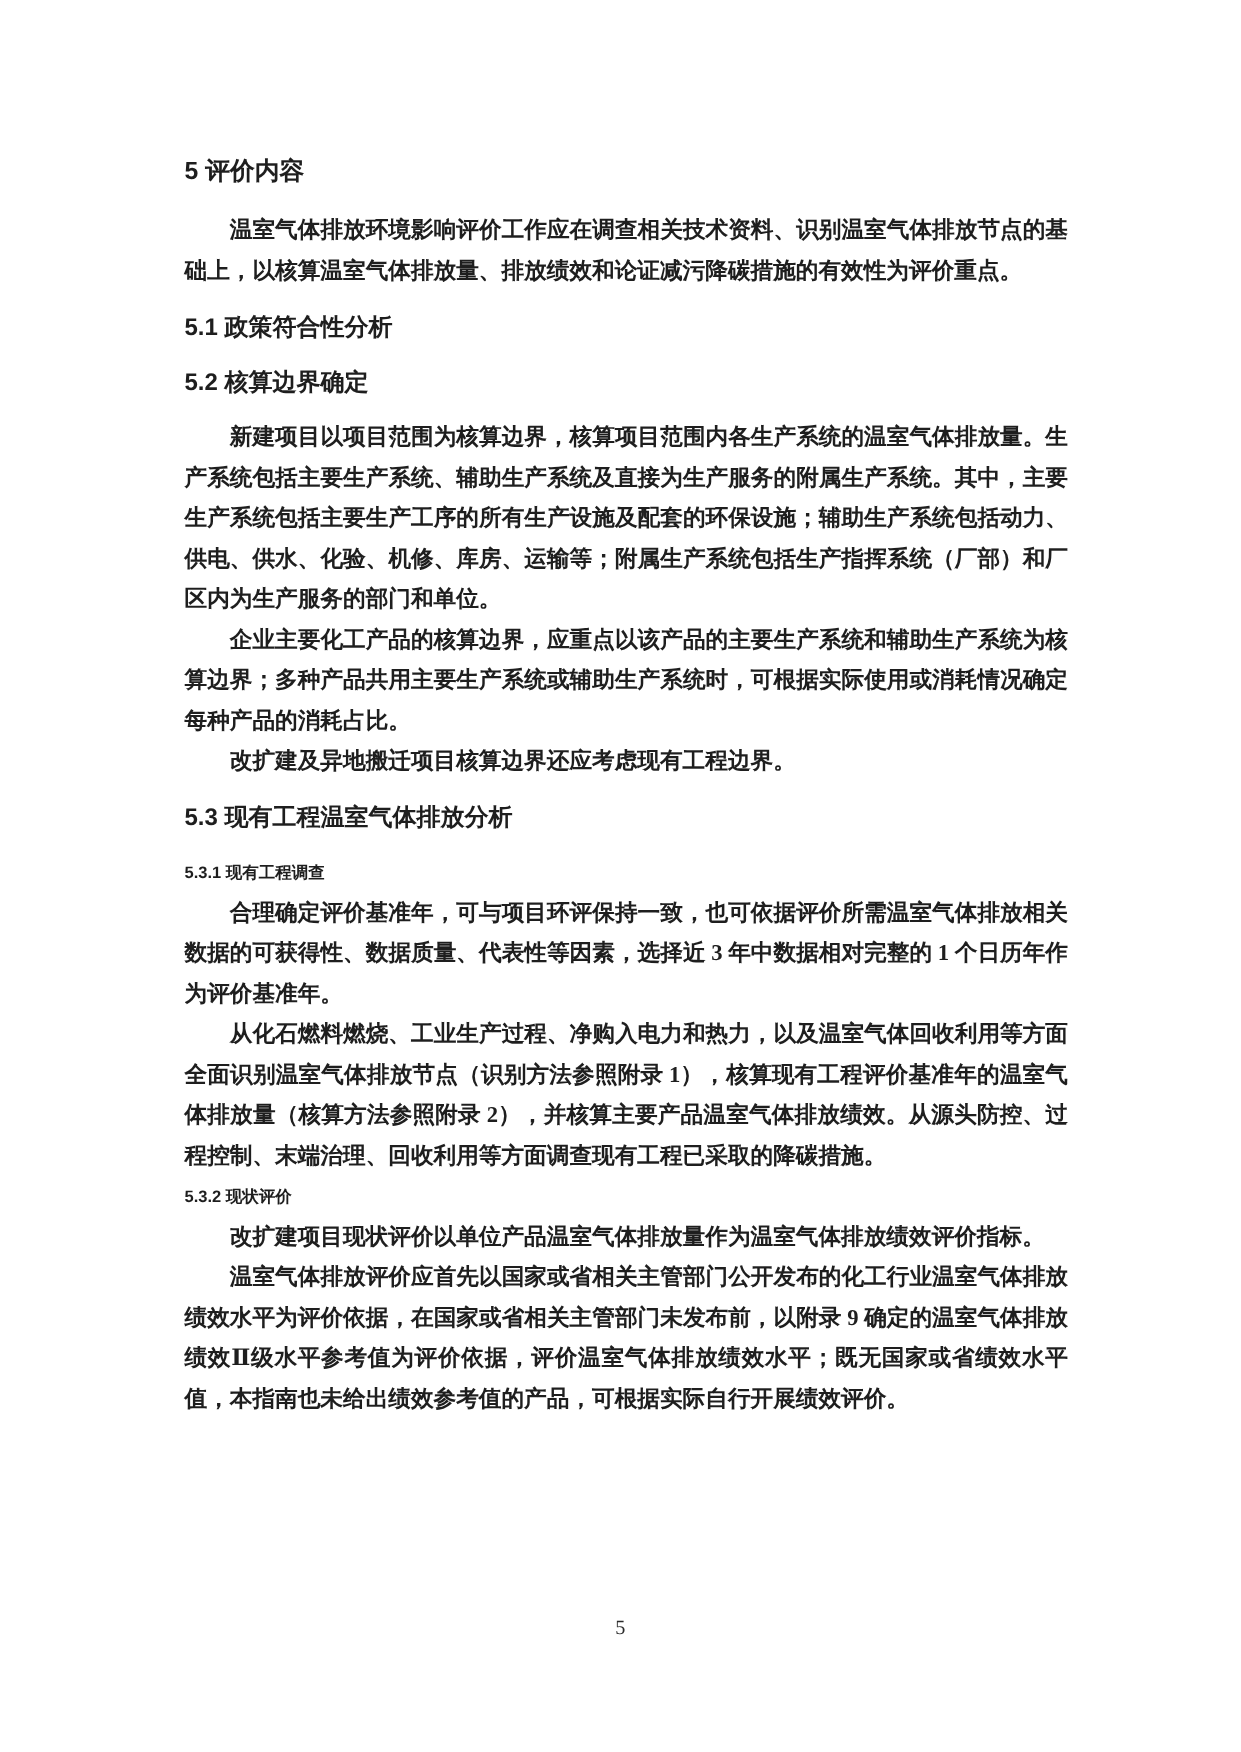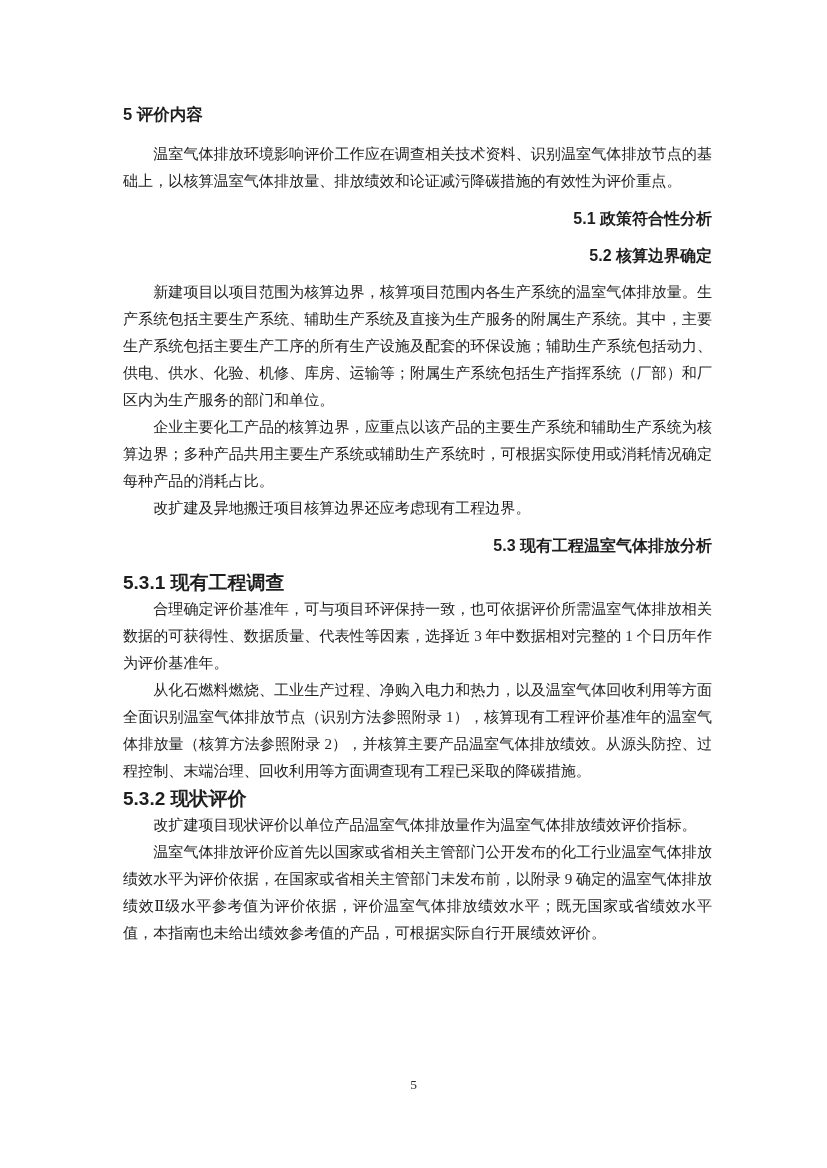--- a/index.html
+++ b/index.html
@@ -21,41 +21,42 @@
     left: 123px;
     top: 101px;
     width: 589px;
     font-size: 15.1px;
     line-height: 27px;
     text-align: justify;
   }
   .content p {
     margin: 0;
     text-indent: 2em;
+    font-weight: bold;
   }
   .h-main {
     font-family: "Liberation Sans", "DejaVu Sans", sans-serif;
     font-weight: 700;
     font-size: 16.5px;
     line-height: 27px;
     margin: 0 0 13px 0;
     text-align: left;
   }
   .h-sec {
     font-family: "Liberation Sans", "DejaVu Sans", sans-serif;
     font-weight: 700;
     font-size: 16px;
     line-height: 27px;
     margin: 10px 0 10px 0;
-    text-align: right;
+    text-align: left;
   }
   .h-sub {
     font-family: "Liberation Sans", "DejaVu Sans", sans-serif;
     font-weight: 700;
-    font-size: 19px;
+    font-size: 11px;
     line-height: 27px;
     margin: 0;
     text-align: left;
   }
   .footer {
     position: absolute;
     top: 1076px;
     left: 0;
     width: 100%;
     text-align: center;

